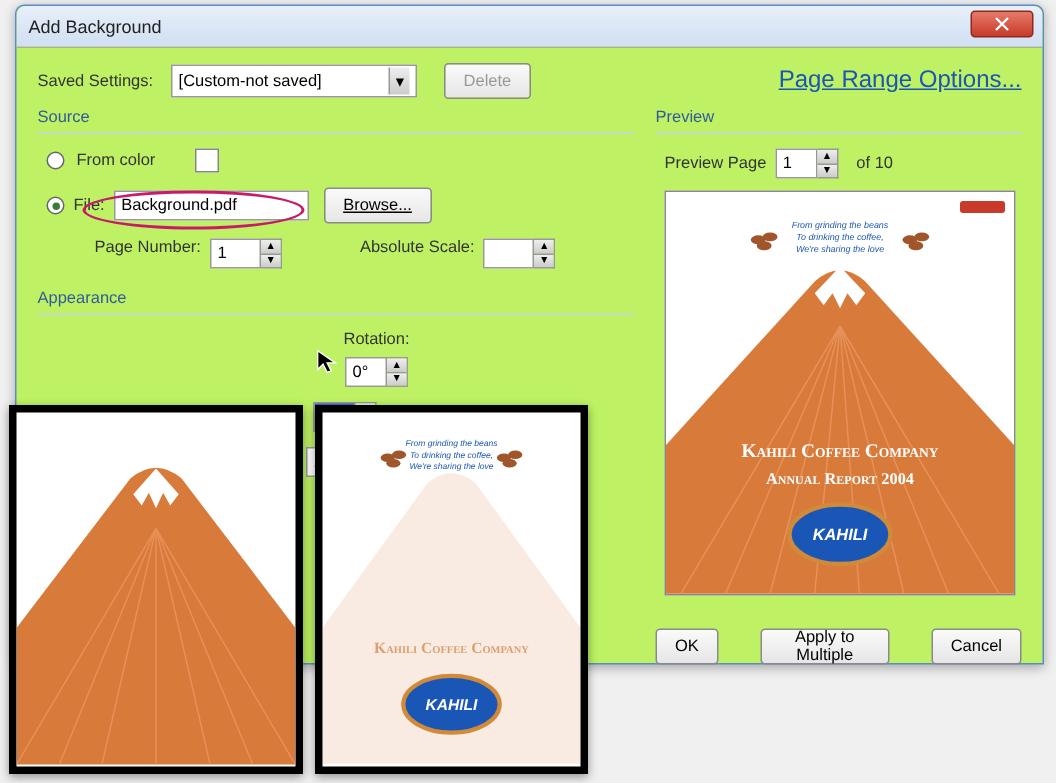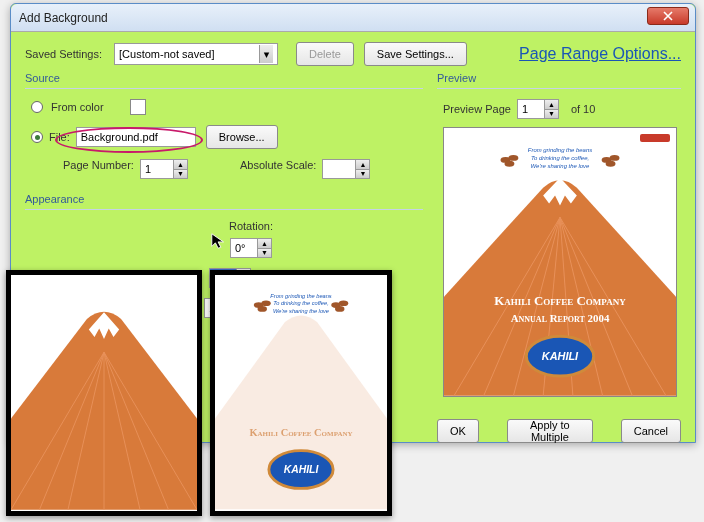--- a/index.html
+++ b/index.html
@@ -104,42 +104,41 @@
     </div>
   </div>
 
   <div class="row1">
     <span class="label">Saved Settings:</span>
     <div class="combo" style="width:164px; margin-left:12px;">
       <span>[Custom-not saved]</span>
       <span class="arrow">▾</span>
     </div>
     <button class="btn disabled" style="margin-left:18px;">Delete</button>
-    <button class="btn" style="margin-left:10px;">Save Settings...</button>
     <span style="flex:1"></span>
     <span class="link">Page Range Options...</span>
   </div>
 
   <div class="body">
     <div class="leftcol">
 
       <div class="group">
         <div class="group-title">Source</div>
         <div class="group-inner" style="position:relative;">
           <div style="display:flex; align-items:center; gap:8px; margin-bottom:10px;">
             <span class="radio"></span>
             <span class="label">From color</span>
             <span style="width:10px"></span>
             <span class="checkbox" style="width:16px;height:16px;border:1px solid #888;"></span>
           </div>
           <div style="display:flex; align-items:center; gap:6px; margin-bottom:10px;">
             <span class="radio sel"></span>
             <span class="label">File:</span>
-            <input class="input" style="width: 120px;" value="Background.pdf">
-            <button class="btn" style="margin-left:4px;">Browse...</button>
+            <input class="input" style="width: 130px;" value="Background.pdf">
+            <button class="btn" style="margin-left:4px;text-decoration:underline;">Browse...</button>
           </div>
           <div class="markup-ellipse" style="left:30px; top:38px; width:148px; height:26px;"></div>
           <div style="display:flex; align-items:flex-start; gap:6px; padding-left:32px;">
             <span class="label">Page Number:</span>
             <div class="spinner">
               <input class="input" value="1" style="">
               <div class="arrows">
                   <div>▲</div>
                   <div>▼</div>
                 </div>

